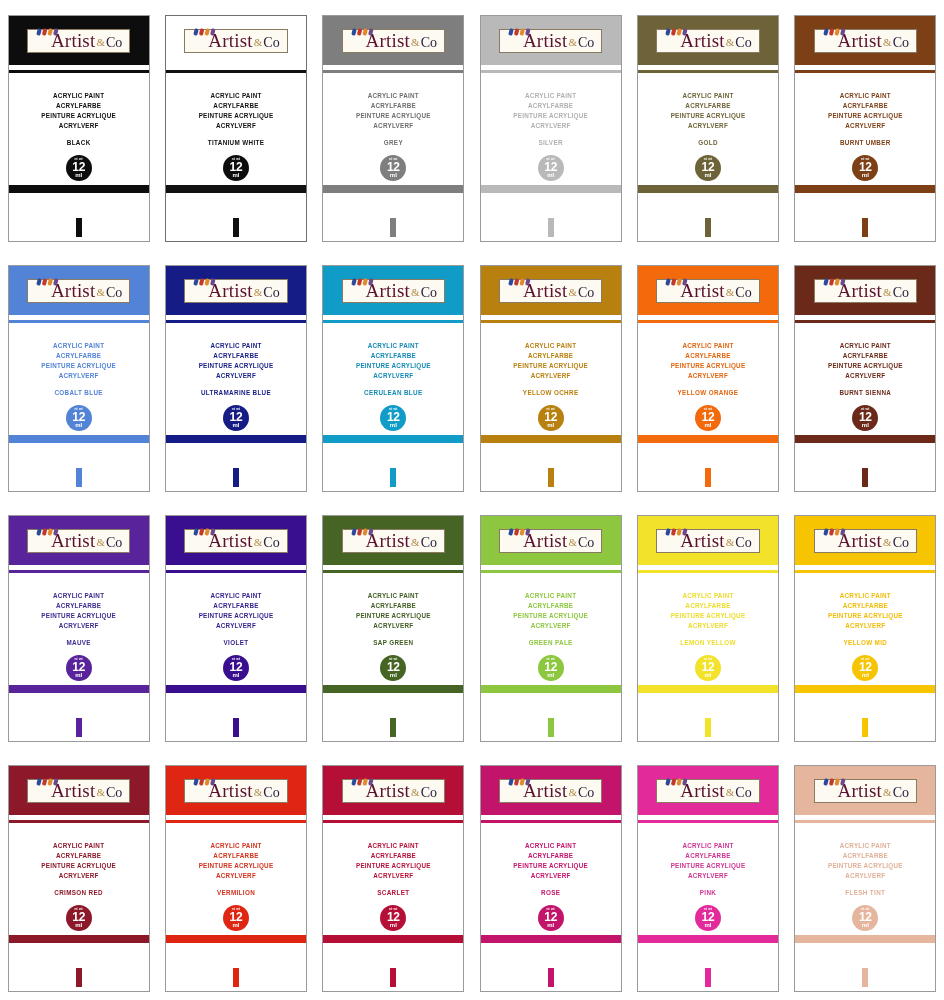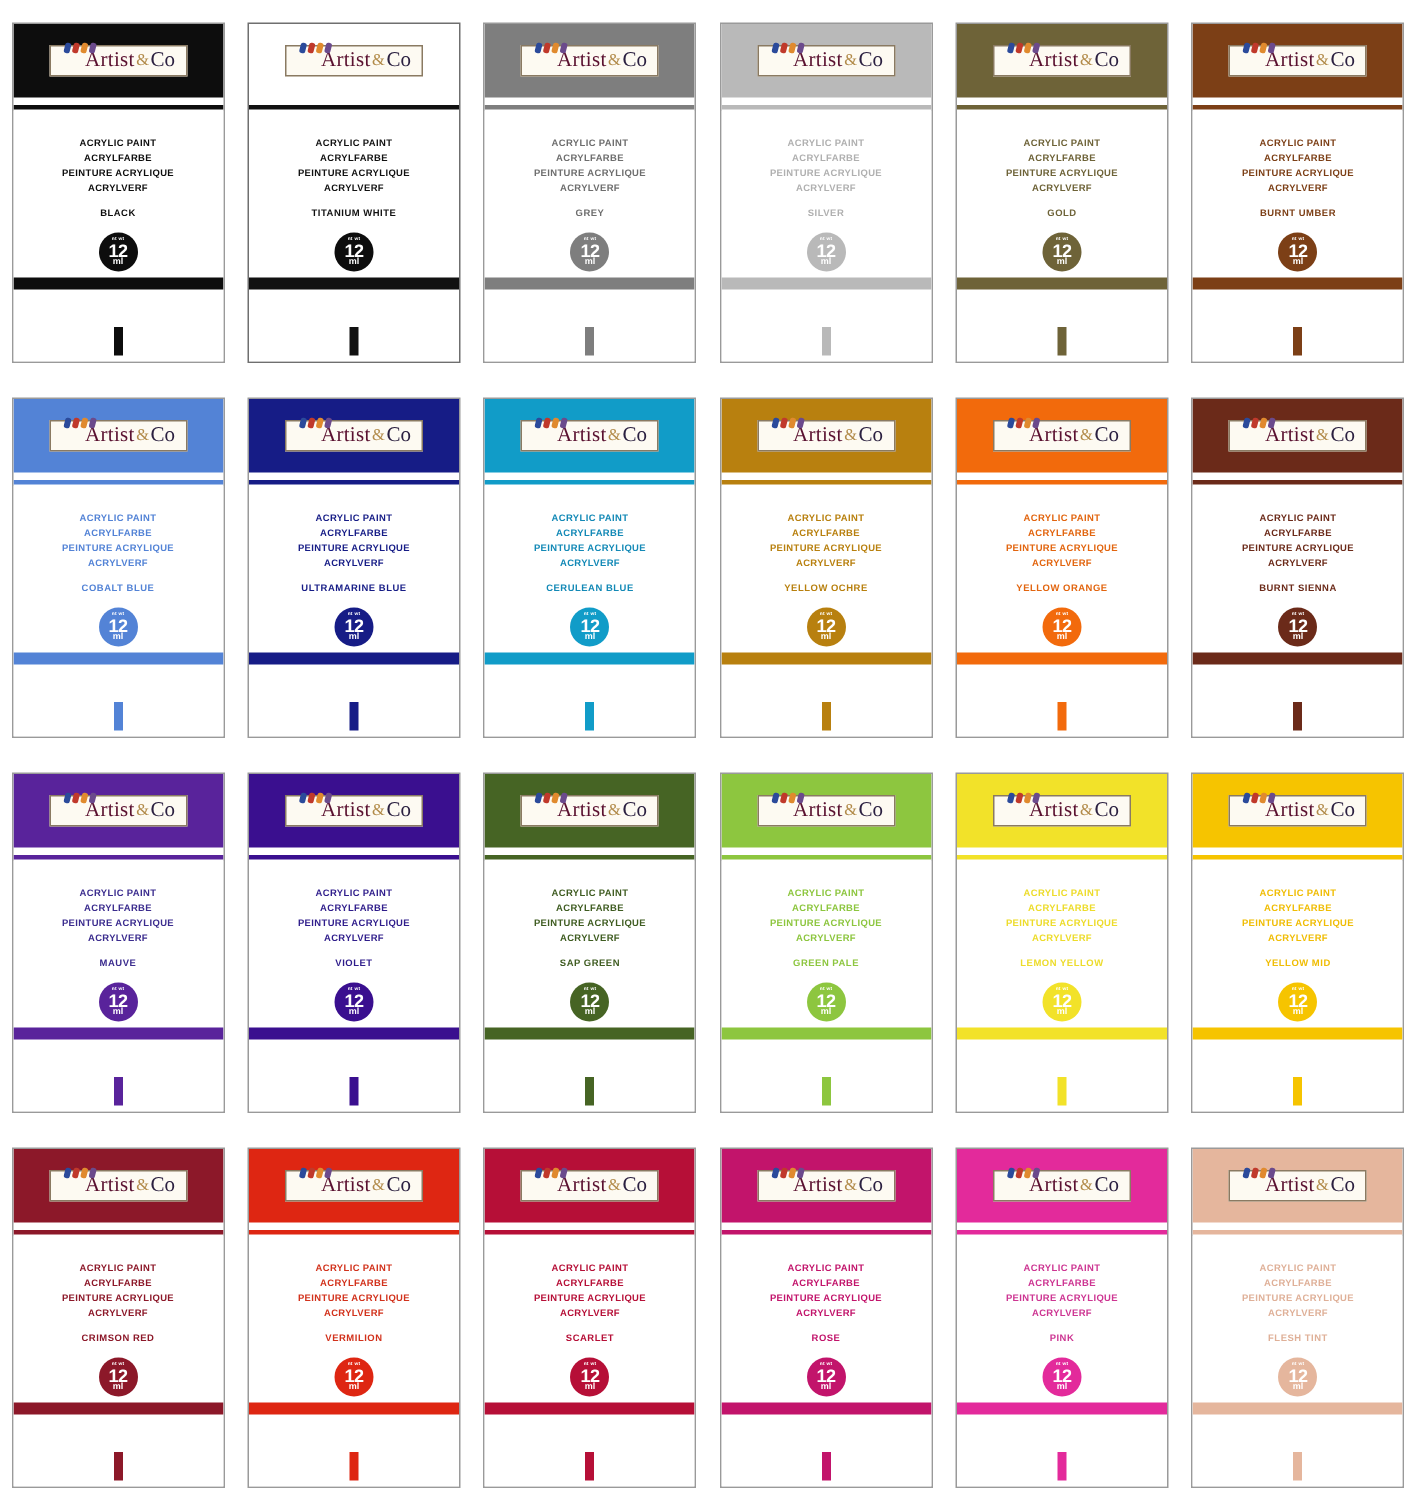--- a/index.html
+++ b/index.html
@@ -73,21 +73,21 @@
   }
   .logo-strokes {
     position: absolute;
     top: -7px;
     left: 8px;
     width: 26px;
     height: 8px;
   }
   .logo-text {
     font-family: "Liberation Serif", "DejaVu Serif", serif;
-    font-size: 14px;
+    font-size: 19px;
     letter-spacing: 0.2px;
     color: #5a1130;
     display: inline-block;
     margin-left: 16px;
   }
   .logo-amp {
     font-family: "Liberation Serif", "DejaVu Serif", serif;
     font-size: 11px;
     color: #b28b4a;
     padding: 0 1px;

